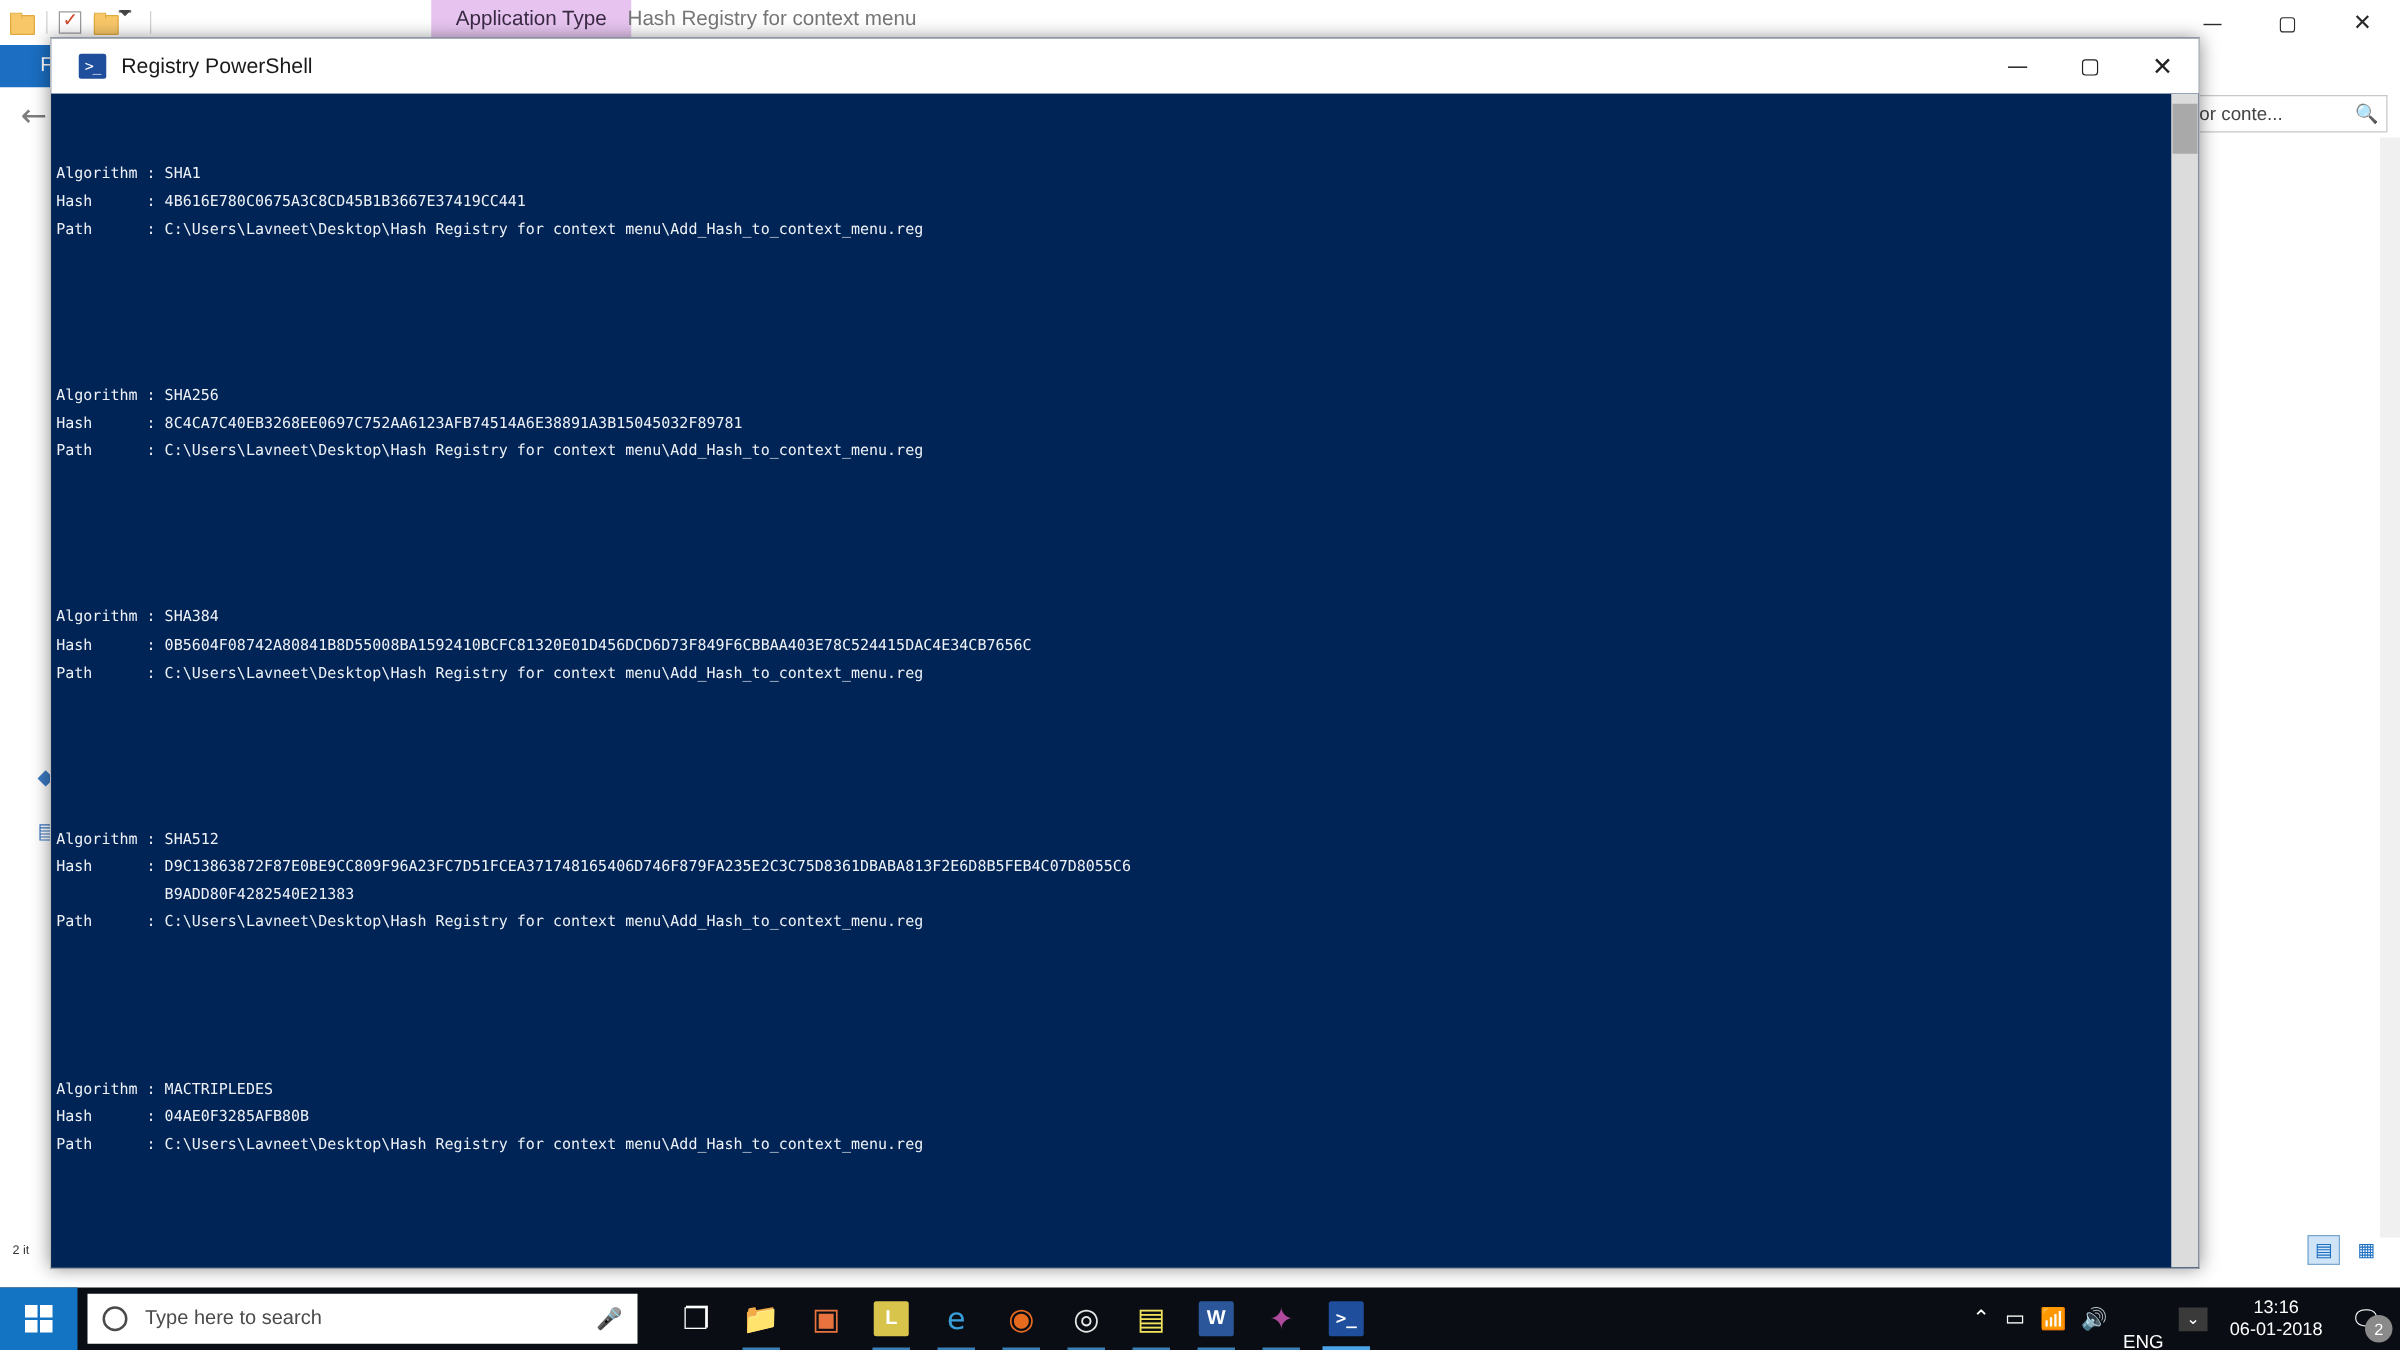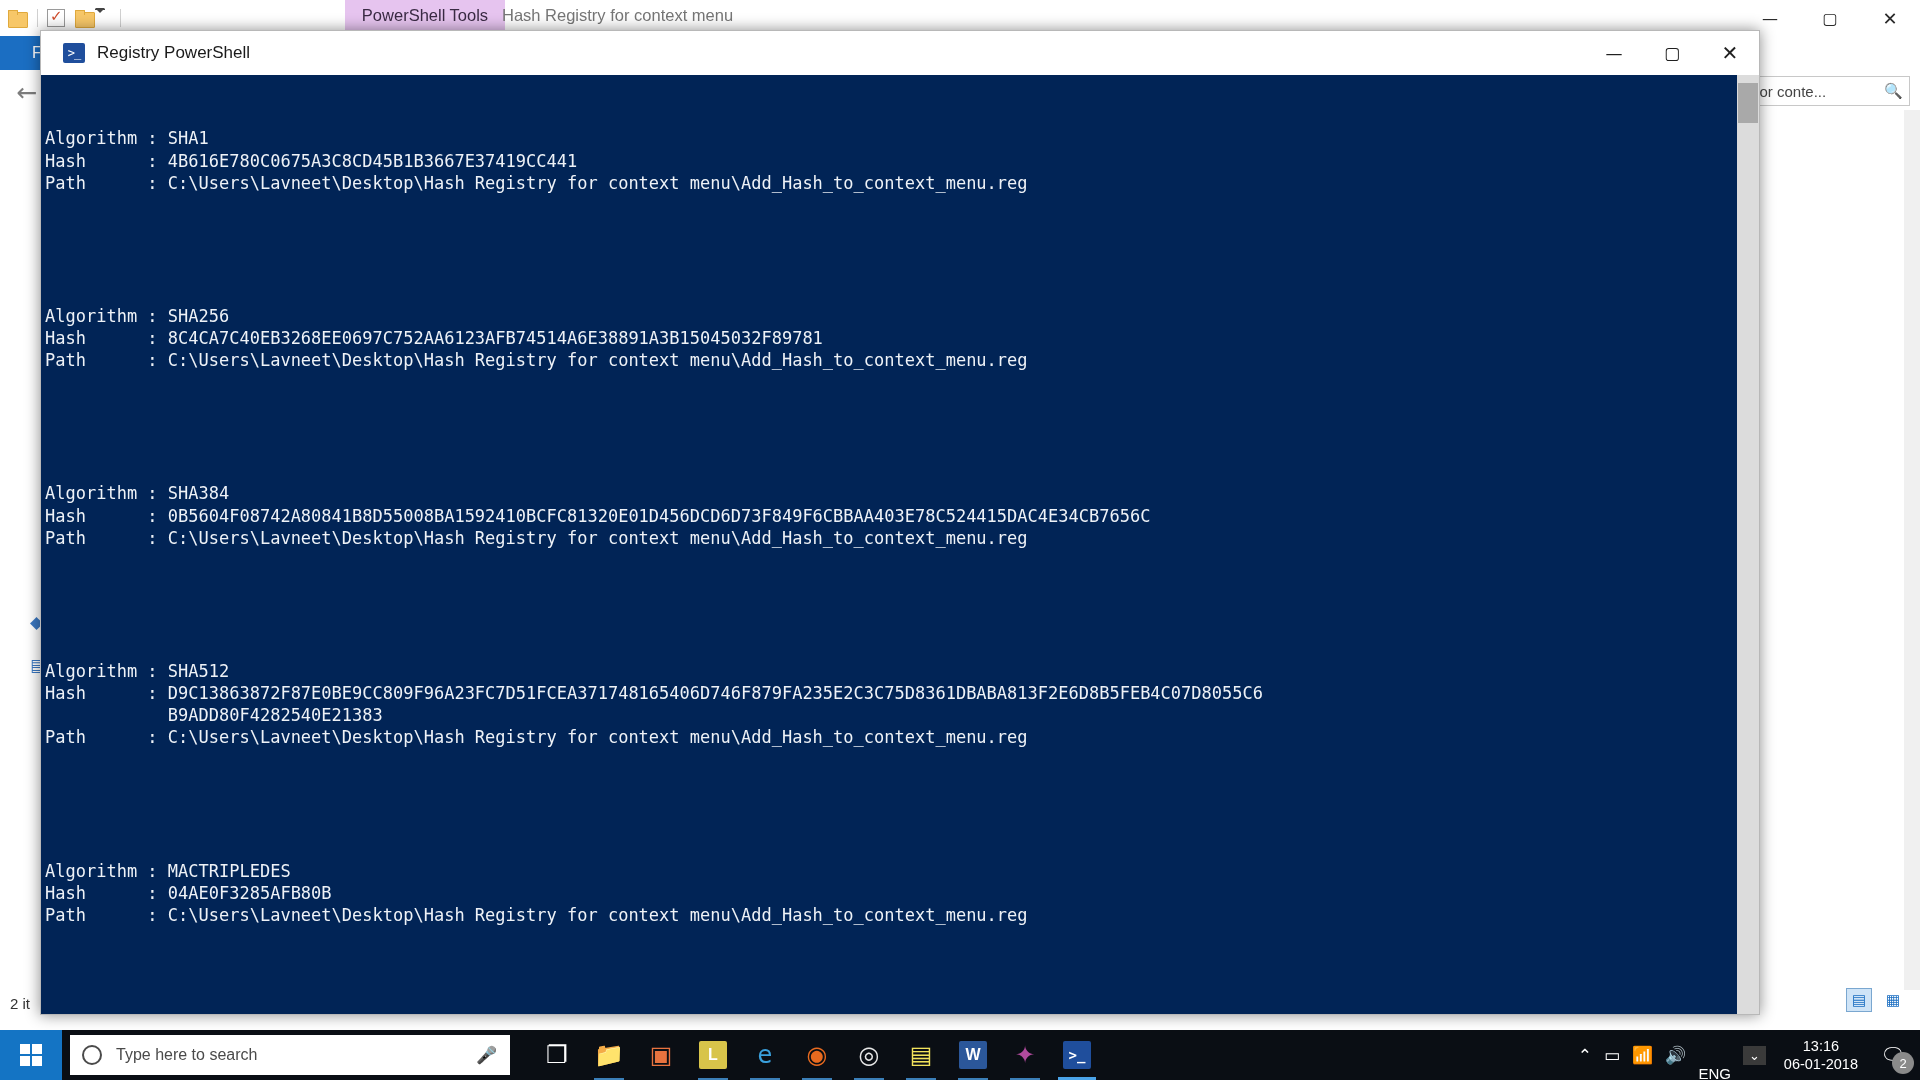--- a/index.html
+++ b/index.html
@@ -98,21 +98,21 @@
     border: 1px solid #c8c8c8; background:#fff; display:flex; align-items:center;
     padding: 0 6px; font-size: 15px; color: #444;
   }
   .search-box .mag { margin-left:auto; color:#1b6ec2; font-size: 15px; font-family:"DejaVu Sans", sans-serif;}
 
   
   .exp-left-ico {
     position: absolute; left: 30px; font-size: 17px; color: #3b78c2; font-family:"DejaVu Sans", sans-serif;
   }
   .exp-status {
-    position: absolute; left: 10px; top: 995px; font-size: 15px; color: #333; text-align: center;
+    position: absolute; left: 10px; top: 995px; font-size: 10px; color: #333; text-align: center;
   }
   .view-btns { position: absolute; right: 14px; top: 988px; display:flex; gap: 8px; }
   .view-btn { width: 26px; height: 24px; display:flex; align-items:center; justify-content:center; }
   .view-btn.sel { background:#cfe4f7; border:1px solid #7aa7d0; }
   .view-glyph { font-size: 15px; color:#1b6ec2; font-family:"DejaVu Sans", sans-serif; }
 
   .exp-scrollbar-r {
     position:absolute; right:0; top:110px; width: 16px; height: 880px; background:#f0f0f0;
   }
 
@@ -144,21 +144,21 @@
 
   .ps-body {
     position: absolute; left: 0; top: 44px; right: 0; bottom: 0;
     background: #012456; overflow: hidden;
   }
   .ps-console {
     position: absolute; left: 0; top: 0; right: 22px; bottom: 0;
     padding: 8px 0 2px 2px;
     color: #eef2f7;
     font-family: "DejaVu Sans Mono", monospace;
-    font-size: 17px;
+    font-size: 12px;
     line-height: 22.2px;
     white-space: pre;
     overflow: hidden;
   }
   .ps-line { height: 22.2px; padding-left: 2px; }
 
   .ps-scroll {
     position: absolute; right: 0; top: 0; width: 22px; bottom: 0; background: #dcdcdc;
   }
   .ps-scroll-thumb {
@@ -234,21 +234,21 @@
         <span class="folder-ico"></span>
         <span class="caret-down-wrap">
           <span style="position:relative;display:inline-block;width:10px;height:10px;">
             <span class="caret-line"></span>
             <span class="caret-down" style="margin-left:0;top:0;"></span>
           </span>
         </span>
         <span class="sep"></span>
       </div>
 
-      <div class="ribbon-ctx">PowerShell Tools</div>
+      <div class="ribbon-ctx">Application Type</div>
 
       <div class="exp-doc-title">Hash Registry for context menu</div>
 
       <div class="win-ctrls">
         <div class="win-btn">—</div>
         <div class="win-btn">▢</div>
         <div class="win-btn close-x">✕</div>
       </div>
     </div>
 

